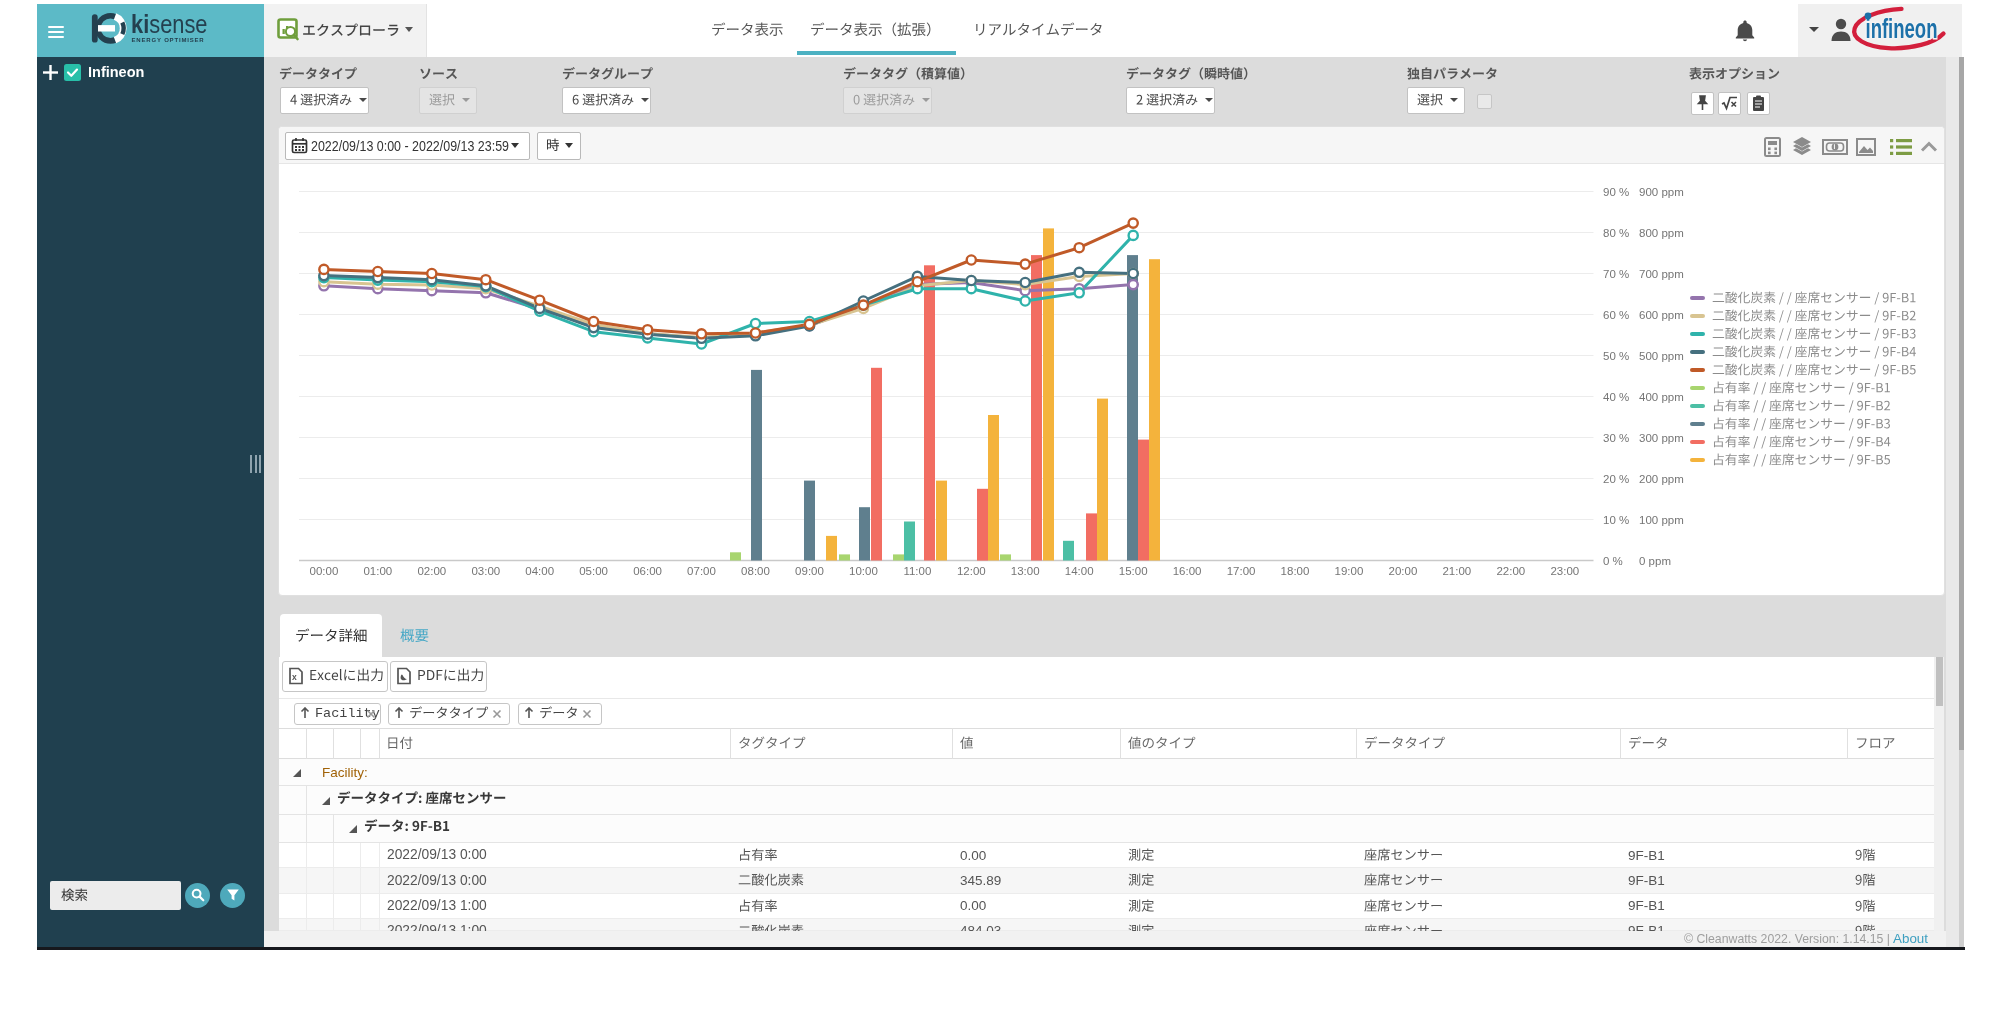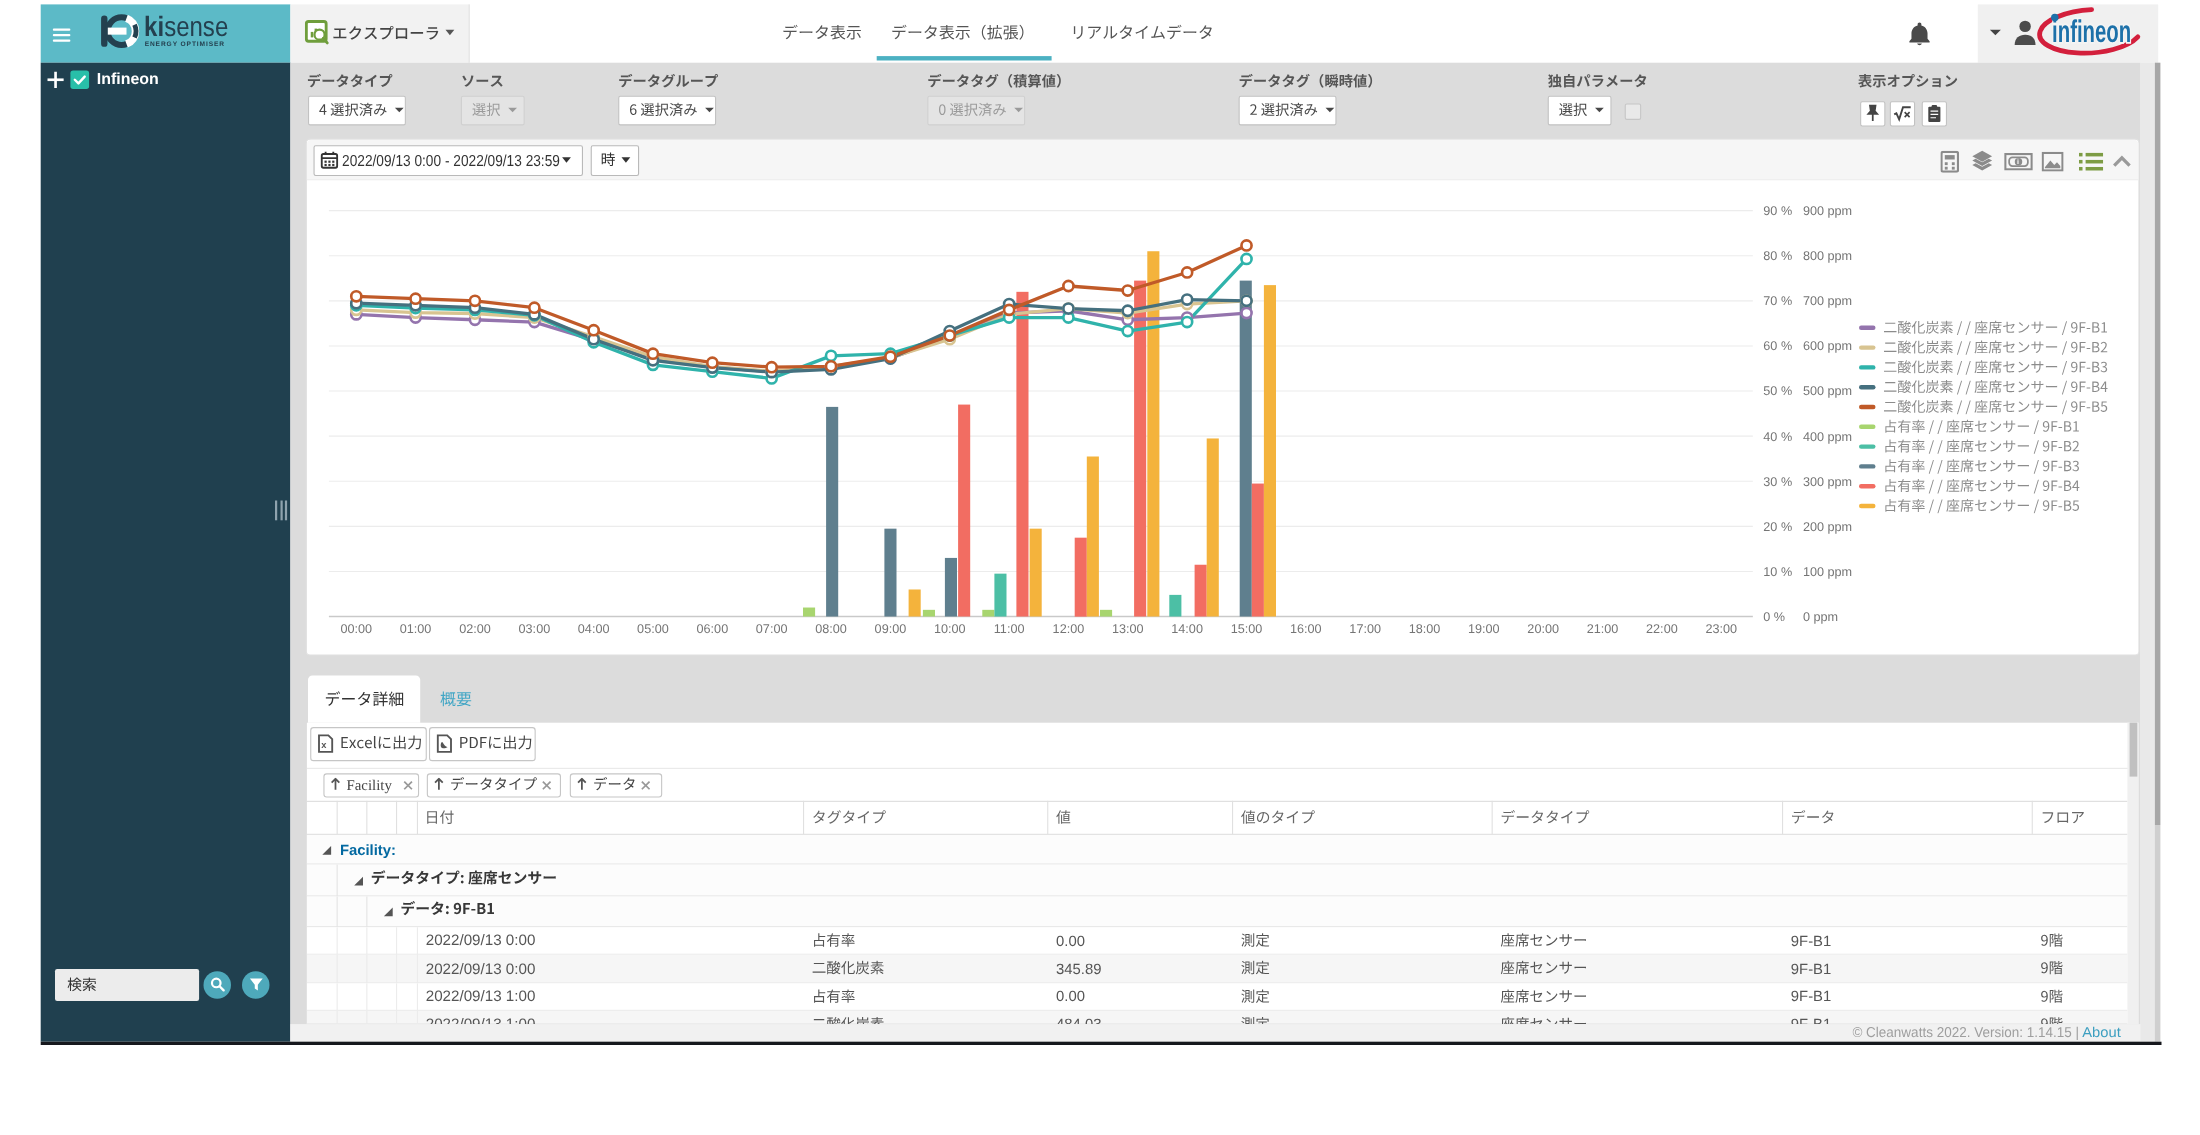--- a/index.html
+++ b/index.html
@@ -906,21 +906,21 @@
       <use href="#g400_306b" x="1873"></use>
       <use href="#g400_51fa" x="2873"></use>
       <use href="#g400_529b" x="3873"></use>
     </g>
   </svg>
 <div style="position:absolute;left:278.5px;top:697.5px;width:1665.5px;height:0px;border-top:1px solid #e8e8e8"></div>
 <div style="position:absolute;left:294px;top:702.5px;width:87px;height:22.5px;background:#fff;border:1px solid #c6c6c6;border-radius:3px;box-sizing:border-box"></div>
 <svg style="position:absolute;left:300px;top:707px" width="10" height="12" viewBox="0 0 10 12">
     <path d="M5 1 L5 11 M1.5 4.5 L5 1 L8.5 4.5" fill="none" stroke="#555" stroke-width="1.6"></path>
   </svg>
-<div style="position:absolute;left:315px;top:705.5px;font-family:Liberation Serif, serif;font-size:13.5px;color:#444">Facility</div>
+<div style="position:absolute;left:315px;top:705.5px;font-family:Liberation Mono, monospace;font-size:13.5px;color:#444">Facility</div>
 <svg style="position:absolute;left:366px;top:708.5px" width="10" height="10" viewBox="0 0 10 10">
     <path d="M1.5 1.5 L8.5 8.5 M8.5 1.5 L1.5 8.5" stroke="#999" stroke-width="1.6"></path>
   </svg>
 <div style="position:absolute;left:387.5px;top:702.5px;width:122.5px;height:22.5px;background:#fff;border:1px solid #c6c6c6;border-radius:3px;box-sizing:border-box"></div>
 <svg style="position:absolute;left:393.5px;top:707px" width="10" height="12" viewBox="0 0 10 12">
     <path d="M5 1 L5 11 M1.5 4.5 L5 1 L8.5 4.5" fill="none" stroke="#555" stroke-width="1.6"></path>
   </svg>
 <svg style="position:absolute;left:408.5px;top:706px;" width="80" height="15">
     <g fill="#444" transform="translate(0,11.6) scale(0.01320,-0.01320)">
       <use href="#g400_30c7" x="0"></use>
@@ -1007,21 +1007,21 @@
   </svg>
 <svg style="position:absolute;left:1855px;top:736px;" width="42" height="15">
     <g fill="#666" transform="translate(0,11.9) scale(0.01350,-0.01350)">
       <use href="#g400_30d5" x="0"></use>
       <use href="#g400_30ed" x="1000"></use>
       <use href="#g400_30a2" x="2000"></use>
     </g>
   </svg>
 <div style="position:absolute;left:278.5px;top:759px;width:1655.5px;height:27.3px;background:#fcfcfc;border-bottom:1px solid #e4e4e4;box-sizing:border-box"></div>
 <div style="position:absolute;left:293px;top:769px;width:0;height:0;border-left:8px solid transparent;border-bottom:8px solid #555"></div>
-<div style="position:absolute;left:309px;top:764.5px;font-family:'Liberation Sans',sans-serif;font-size:13.5px;font-weight:bold;color:#0369a1">Facility:</div>
+<div style="position:absolute;left:322px;top:764.5px;font-family:'Liberation Sans',sans-serif;font-size:13.5px;font-weight:normal;color:#a16207">Facility:</div>
 <div style="position:absolute;left:278.5px;top:786.3px;width:1655.5px;height:28.6px;background:#fcfcfc;border-bottom:1px solid #e4e4e4;box-sizing:border-box"></div>
 <div style="position:absolute;left:306px;top:786.3px;width:1px;height:28.6px;background:#e4e4e4"></div>
 <div style="position:absolute;left:322px;top:797px;width:0;height:0;border-left:8px solid transparent;border-bottom:8px solid #555"></div>
 <svg style="position:absolute;left:337px;top:791px;" width="170" height="15">
     <g fill="#383838" transform="translate(0,11.9) scale(0.01350,-0.01350)">
       <use href="#g700_30c7" x="0"></use>
       <use href="#g700_30fc" x="1000"></use>
       <use href="#g700_30bf" x="2000"></use>
       <use href="#g700_30bf" x="3000"></use>
       <use href="#g700_30a4" x="4000"></use>

